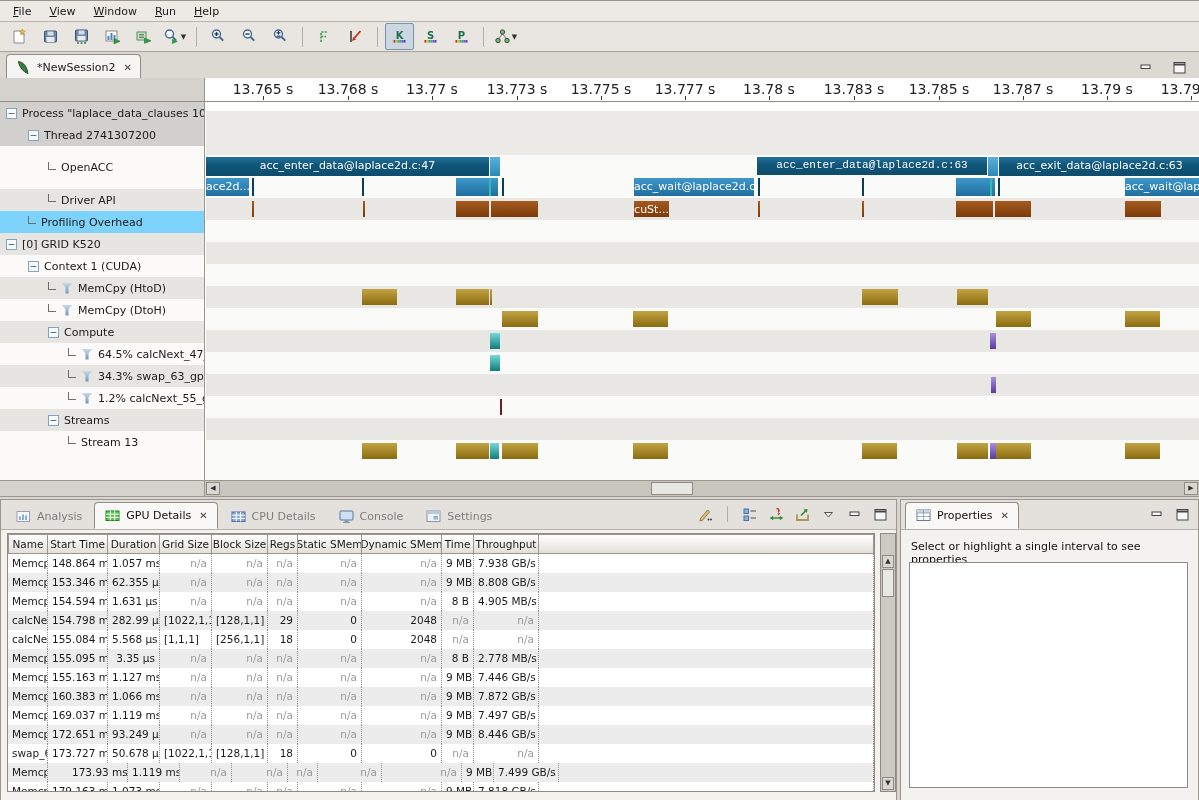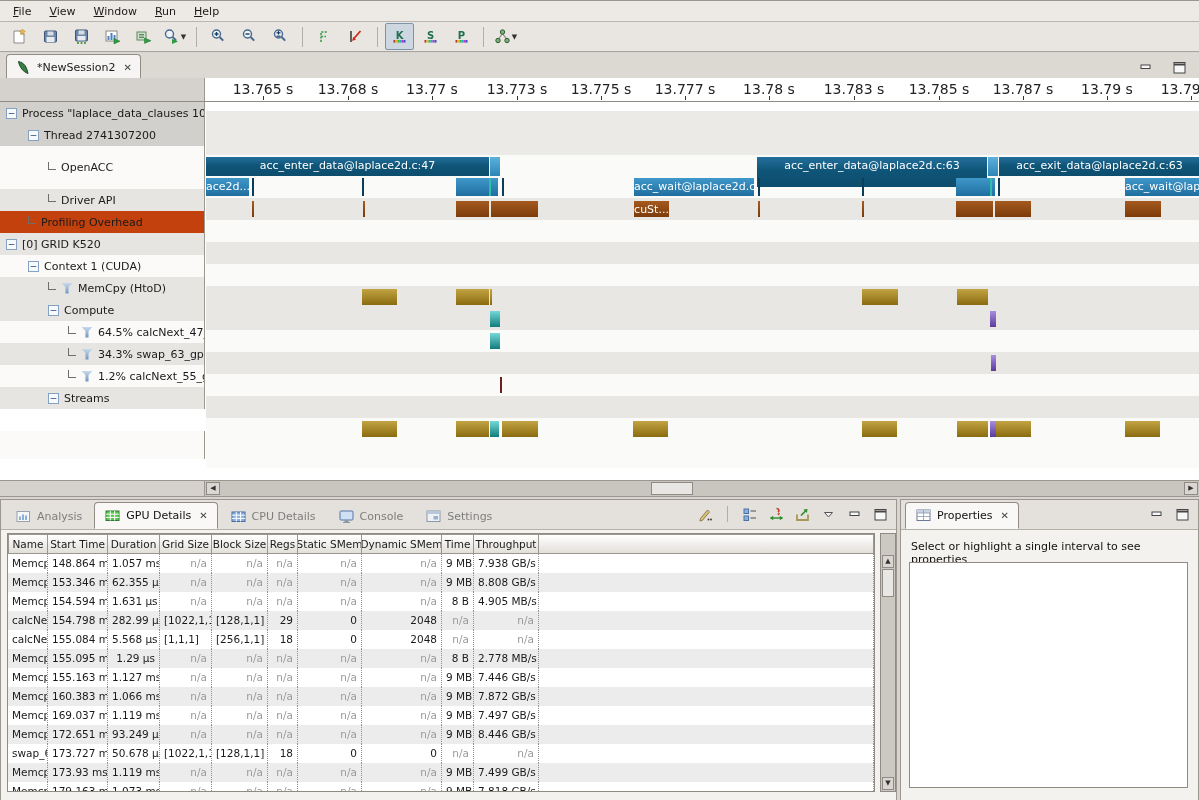--- a/index.html
+++ b/index.html
@@ -331,21 +331,21 @@
           <div class="canvas-cell" style="background: rgb(236, 234, 231);"></div>
         </div>
         <div class="tl-row" style="height: 43px;">
           <div class="tree-cell" style="background: rgb(251, 250, 249); padding-left: 48px;">
             <div class="cornerglyph"></div>
             <span>OpenACC</span>
           </div>
           <div class="canvas-cell" style="background: rgb(250, 250, 249);">
             <div class="bar navy" style="left: 0px; width: 283px; top: 2px; height: 19px;">acc_enter_data@laplace2d.c:47</div>
             <div class="bar lblue" style="left: 284px; width: 10px; top: 2px; height: 19px;"></div>
-            <div class="bar navy" style="left: 551px; width: 230px; top: 2px; height: 30px;">acc_enter_data@laplace2d.c:63</div>
+            <div class="bar navy" style="left: 551px; width: 230px; top: 2px; height: 18px; font-family: Liberation Mono, monospace;">acc_enter_data@laplace2d.c:63</div>
             <div class="bar lblue" style="left: 782px; width: 10px; top: 2px; height: 19px;"></div>
             <div class="bar navy" style="left: 793px; width: 201px; top: 2px; height: 19px;">acc_exit_data@laplace2d.c:63</div>
             <div class="bar blue" style="left: 0px; width: 43px; top: 23px; height: 18px;">ace2d....</div>
             <div class="bar navytick" style="left: 46px; width: 2px; top: 23px; height: 18px;"></div>
             <div class="bar navytick" style="left: 156px; width: 2px; top: 23px; height: 18px;"></div>
             <div class="bar blue" style="left: 250px; width: 42px; top: 23px; height: 18px;"></div>
             <div class="bar tealline" style="left: 283px; width: 2px; top: 23px; height: 18px;"></div>
             <div class="bar navytick" style="left: 296px; width: 2px; top: 23px; height: 18px;"></div>
             <div class="bar blue" style="left: 428px; width: 120px; top: 23px; height: 18px;">acc_wait@laplace2d.c...</div>
             <div class="bar navytick" style="left: 552px; width: 2px; top: 23px; height: 18px;"></div>
@@ -368,21 +368,21 @@
             <div class="bar brown" style="left: 285px; width: 47px; top: 3px; height: 16px;"></div>
             <div class="bar brown" style="left: 428px; width: 35px; top: 3px; height: 16px;">cuSt...</div>
             <div class="bar brown" style="left: 552px; width: 2px; top: 3px; height: 16px;"></div>
             <div class="bar brown" style="left: 656px; width: 2px; top: 3px; height: 16px;"></div>
             <div class="bar brown" style="left: 750px; width: 37px; top: 3px; height: 16px;"></div>
             <div class="bar brown" style="left: 789px; width: 36px; top: 3px; height: 16px;"></div>
             <div class="bar brown" style="left: 919px; width: 36px; top: 3px; height: 16px;"></div>
           </div>
         </div>
         <div class="tl-row" style="height: 22px;">
-          <div class="tree-cell" style="background: #c2410c; padding-left: 28px;">
+          <div class="tree-cell" style="background: #7dd3fc; padding-left: 28px;">
             <div class="cornerglyph"></div>
             <span>Profiling Overhead</span>
           </div>
           <div class="canvas-cell" style="background: rgb(250, 250, 249);"></div>
         </div>
         <div class="tl-row" style="height: 22px;">
           <div class="tree-cell" style="background: rgb(231, 229, 225); padding-left: 6px;">
             <div class="minusbox">−</div>
             <span>[0] GRID K520</span>
           </div>
@@ -403,20 +403,33 @@
           </div>
           <div class="canvas-cell" style="background: rgb(233, 231, 228);">
             <div class="bar gold" style="left: 156px; width: 35px; top: 3px; height: 16px;"></div>
             <div class="bar gold" style="left: 250px; width: 33px; top: 3px; height: 16px;"></div>
             <div class="bar gold" style="left: 284px; width: 2px; top: 3px; height: 16px;"></div>
             <div class="bar gold" style="left: 656px; width: 36px; top: 3px; height: 16px;"></div>
             <div class="bar gold" style="left: 751px; width: 31px; top: 3px; height: 16px;"></div>
           </div>
         </div>
         <div class="tl-row" style="height: 22px;">
+          <div class="tree-cell" style="background: rgb(251, 250, 249); padding-left: 48px;">
+            <div class="cornerglyph"></div>
+            <div class="funnel"></div>
+            <span>MemCpy (DtoH)</span>
+          </div>
+          <div class="canvas-cell" style="background: rgb(250, 250, 249);">
+            <div class="bar gold" style="left: 296px; width: 36px; top: 3px; height: 16px;"></div>
+            <div class="bar gold" style="left: 427px; width: 35px; top: 3px; height: 16px;"></div>
+            <div class="bar gold" style="left: 790px; width: 35px; top: 3px; height: 16px;"></div>
+            <div class="bar gold" style="left: 919px; width: 35px; top: 3px; height: 16px;"></div>
+          </div>
+        </div>
+        <div class="tl-row" style="height: 22px;">
           <div class="tree-cell" style="background: rgb(231, 229, 225); padding-left: 48px;">
             <div class="minusbox">−</div>
             <span>Compute</span>
           </div>
           <div class="canvas-cell" style="background: rgb(233, 231, 228);">
             <div class="bar teal" style="left: 284px; width: 10px; top: 3px; height: 16px;"></div>
             <div class="bar purple" style="left: 784px; width: 6px; top: 3px; height: 16px;"></div>
           </div>
         </div>
         <div class="tl-row" style="height: 22px;">
@@ -450,20 +463,24 @@
           </div>
         </div>
         <div class="tl-row" style="height: 22px;">
           <div class="tree-cell" style="background: rgb(231, 229, 225); padding-left: 48px;">
             <div class="minusbox">−</div>
             <span>Streams</span>
           </div>
           <div class="canvas-cell" style="background: rgb(233, 231, 228);"></div>
         </div>
         <div class="tl-row" style="height: 22px;">
+          <div class="tree-cell" style="background: rgb(251, 250, 249); padding-left: 68px;">
+            <div class="cornerglyph"></div>
+            <span>Stream 13</span>
+          </div>
           <div class="canvas-cell" style="background: rgb(250, 250, 249);">
             <div class="bar gold" style="left: 156px; width: 35px; top: 3px; height: 16px;"></div>
             <div class="bar gold" style="left: 250px; width: 33px; top: 3px; height: 16px;"></div>
             <div class="bar teal" style="left: 284px; width: 9px; top: 3px; height: 16px;"></div>
             <div class="bar gold" style="left: 296px; width: 36px; top: 3px; height: 16px;"></div>
             <div class="bar gold" style="left: 427px; width: 35px; top: 3px; height: 16px;"></div>
             <div class="bar gold" style="left: 656px; width: 35px; top: 3px; height: 16px;"></div>
             <div class="bar gold" style="left: 751px; width: 31px; top: 3px; height: 16px;"></div>
             <div class="bar purple" style="left: 784px; width: 6px; top: 3px; height: 16px;"></div>
             <div class="bar gold" style="left: 790px; width: 35px; top: 3px; height: 16px;"></div>
@@ -664,21 +681,21 @@
               <div class="td" style="width: 30px; text-align: right;">18</div>
               <div class="td" style="width: 64px; text-align: right;">0</div>
               <div class="td" style="width: 80px; text-align: right;">2048</div>
               <div class="td na" style="width: 32px; text-align: right;">n/a</div>
               <div class="td na" style="width: 65px; text-align: right;">n/a</div>
               <div class="td" style="width: 320px; flex: 1 1 0%; text-align: left;"></div>
             </div>
             <div class="trow" style="background: rgb(236, 236, 236);">
               <div class="td" style="width: 40px; text-align: left;">Memcpy</div>
               <div class="td" style="width: 60px; text-align: right;">155.095 ms</div>
-              <div class="td" style="width: 52px; text-align: right;">1.29 µs</div>
+              <div class="td" style="width: 52px; text-align: right;">3.35 µs</div>
               <div class="td na" style="width: 52px; text-align: right;">n/a</div>
               <div class="td na" style="width: 56px; text-align: right;">n/a</div>
               <div class="td na" style="width: 30px; text-align: right;">n/a</div>
               <div class="td na" style="width: 64px; text-align: right;">n/a</div>
               <div class="td na" style="width: 80px; text-align: right;">n/a</div>
               <div class="td" style="width: 32px; text-align: right;">8 B</div>
               <div class="td" style="width: 65px; text-align: right;">2.778 MB/s</div>
               <div class="td" style="width: 320px; flex: 1 1 0%; text-align: left;"></div>
             </div>
             <div class="trow" style="background: rgb(255, 255, 255);">
@@ -741,21 +758,21 @@
               <div class="td" style="width: 56px; text-align: right;">[128,1,1]</div>
               <div class="td" style="width: 30px; text-align: right;">18</div>
               <div class="td" style="width: 64px; text-align: right;">0</div>
               <div class="td" style="width: 80px; text-align: right;">0</div>
               <div class="td na" style="width: 32px; text-align: right;">n/a</div>
               <div class="td na" style="width: 65px; text-align: right;">n/a</div>
               <div class="td" style="width: 320px; flex: 1 1 0%; text-align: left;"></div>
             </div>
             <div class="trow" style="background: rgb(236, 236, 236);">
               <div class="td" style="width: 40px; text-align: left;">Memcpy</div>
-              <div class="td" style="width: 60px; text-align: right;">173.93 ms</div>
+              <div class="td" style="width: 60px; text-align: right; margin-left: 20px;">173.93 ms</div>
               <div class="td" style="width: 52px; text-align: right;">1.119 ms</div>
               <div class="td na" style="width: 52px; text-align: right;">n/a</div>
               <div class="td na" style="width: 56px; text-align: right;">n/a</div>
               <div class="td na" style="width: 30px; text-align: right;">n/a</div>
               <div class="td na" style="width: 64px; text-align: right;">n/a</div>
               <div class="td na" style="width: 80px; text-align: right;">n/a</div>
               <div class="td" style="width: 32px; text-align: right;">9 MB</div>
               <div class="td" style="width: 65px; text-align: right;">7.499 GB/s</div>
               <div class="td" style="width: 320px; flex: 1 1 0%; text-align: left;"></div>
             </div>

